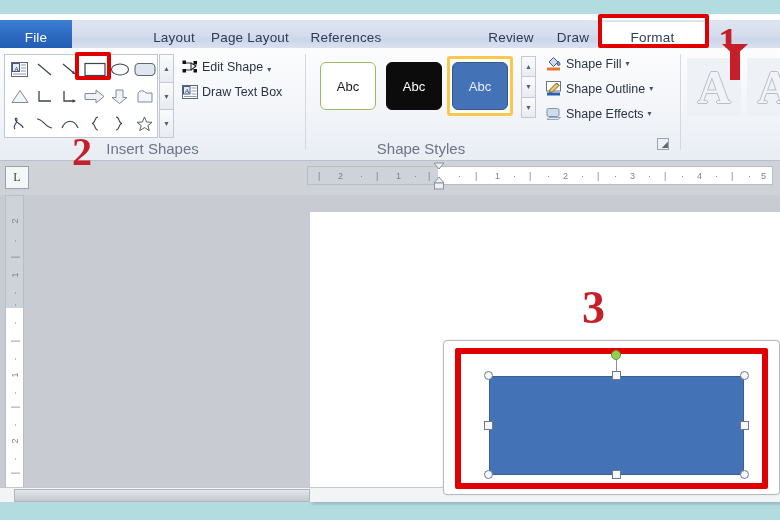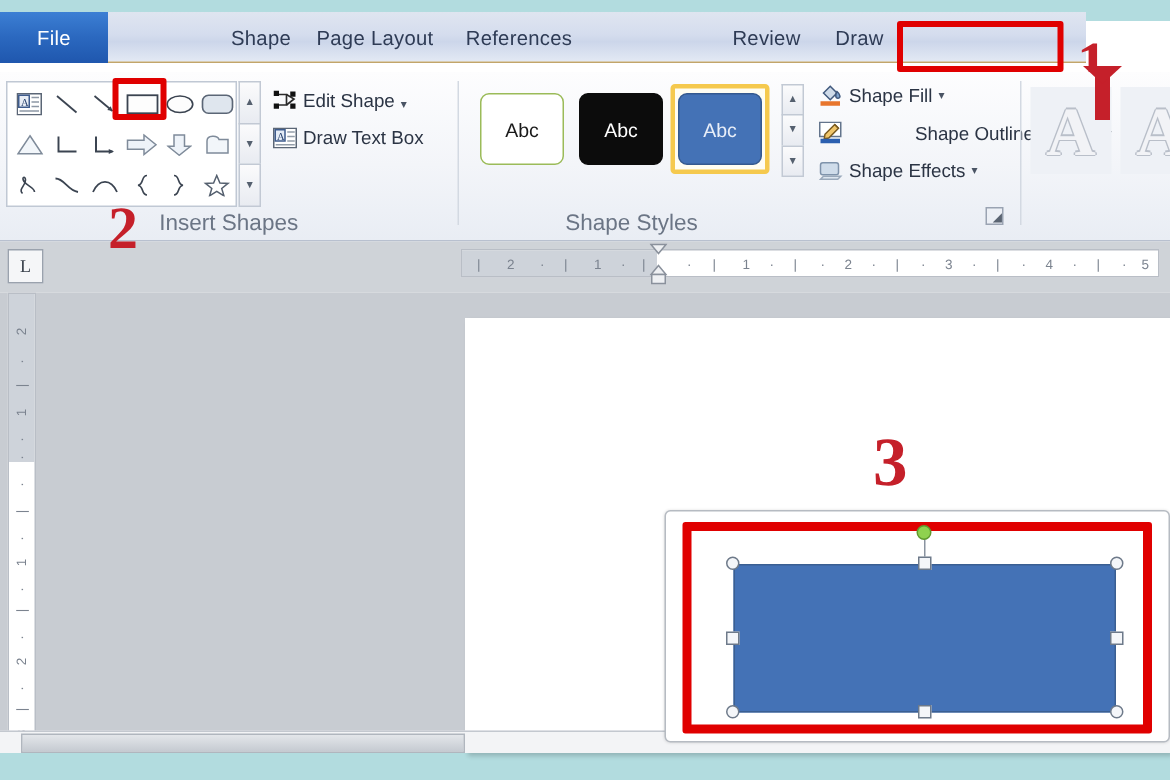--- a/index.html
+++ b/index.html
@@ -18,22 +18,22 @@
   
   .teal-band {
     position: absolute; left: 0; width: 780px;
     background: #b2dcdf;
   }
   .teal-top { top: 0; height: 14px; }
   .teal-bottom { bottom: 0; height: 18px; }
 
   
   .tabstrip {
-    position: absolute; left: 0; top: 8px;
-    width: 724px; height: 34px;
+    position: absolute; left: 0; top: 20px;
+    width: 780px; height: 34px;
     background: linear-gradient(to bottom, #dfe5f0 0%, #d5ddee 45%, #ccd6ea 60%, #e3e9f4 100%);
     border-bottom: 1px solid #c2a56a;
   }
   .tab {
     position: absolute; top: 0; height: 34px;
     display: flex; align-items: center; justify-content: center;
     font-size: 13.5px; color: #2e3b55;
     letter-spacing: .2px;
     white-space: nowrap;
   }
@@ -248,33 +248,36 @@
 <div id="app">
 
   <div class="teal-band teal-top"></div>
   <div class="teal-band teal-bottom"></div>
 
   <div class="tabstrip">
     <div class="tab tab-file">
       <span>File</span>
     </div>
     <div class="tab" style="left:146px;width:56px;">
-      <span>Shape</span>
+      <span>Layout</span>
     </div>
     <div class="tab" style="left:204px;width:92px;">
       <span>Page Layout</span>
     </div>
     <div class="tab" style="left:300px;width:92px;">
       <span>References</span>
     </div>
     <div class="tab" style="left:478px;width:66px;">
       <span>Review</span>
     </div>
     <div class="tab" style="left:548px;width:50px;">
       <span>Draw</span>
+    </div>
+    <div class="tab tab-active-format" style="left:600px;width:105px;top:2px;height:31px;">
+      <span>Format</span>
     </div>
   </div>
 
   <div class="callout-box" style="left:598px;top:14px;width:111px;height:34px;"></div>
   <div class="callout-num" style="left:718px;top:22px;font-size:40px;">1</div>
 
   <div class="ribbon">
 
     <div class="group" style="left:0;width:305px;">
 
@@ -457,21 +460,21 @@
           <svg width="16" height="15" viewBox="0 0 16 15">
             <path d="M3 6 L7.5 1.5 L12 6 L7.5 10.5 Z" fill="#cfdbe9" stroke="#41597d"></path>
             <path d="M12 5 C14.5 7, 14.5 9.5, 12.6 9.5 C10.8 9.5, 10.8 7, 12 5 Z" fill="#7ea2cc" stroke="#41597d"></path>
             <rect x="1" y="11.5" width="13" height="3" fill="#e8762d"></rect>
           </svg>
         </span>
         <span>Shape Fill</span>
         <span class="caret">▾</span>
       </div>
 
-      <div class="cmdbtn" style="left:240px;top:33px;gap:44px;">
+      <div class="cmdbtn" style="left:240px;top:33px;">
         <span class="ic">
           <svg width="16" height="15" viewBox="0 0 16 15">
             <rect x="0.5" y="0.5" width="14" height="9.5" fill="#fff" stroke="#63748c"></rect>
             <path d="M4 8.5 L10.5 2 L13 4.5 L6.5 11 L3.5 11.5 Z" fill="#f0c56a" stroke="#7a5a20"></path>
             <path d="M10.5 2 L13 4.5" stroke="#7a5a20"></path>
             <rect x="1" y="11.5" width="13" height="3" fill="#2b5fb0"></rect>
           </svg>
         </span>
         <span>Shape Outline</span>
         <span class="caret">▾</span>

